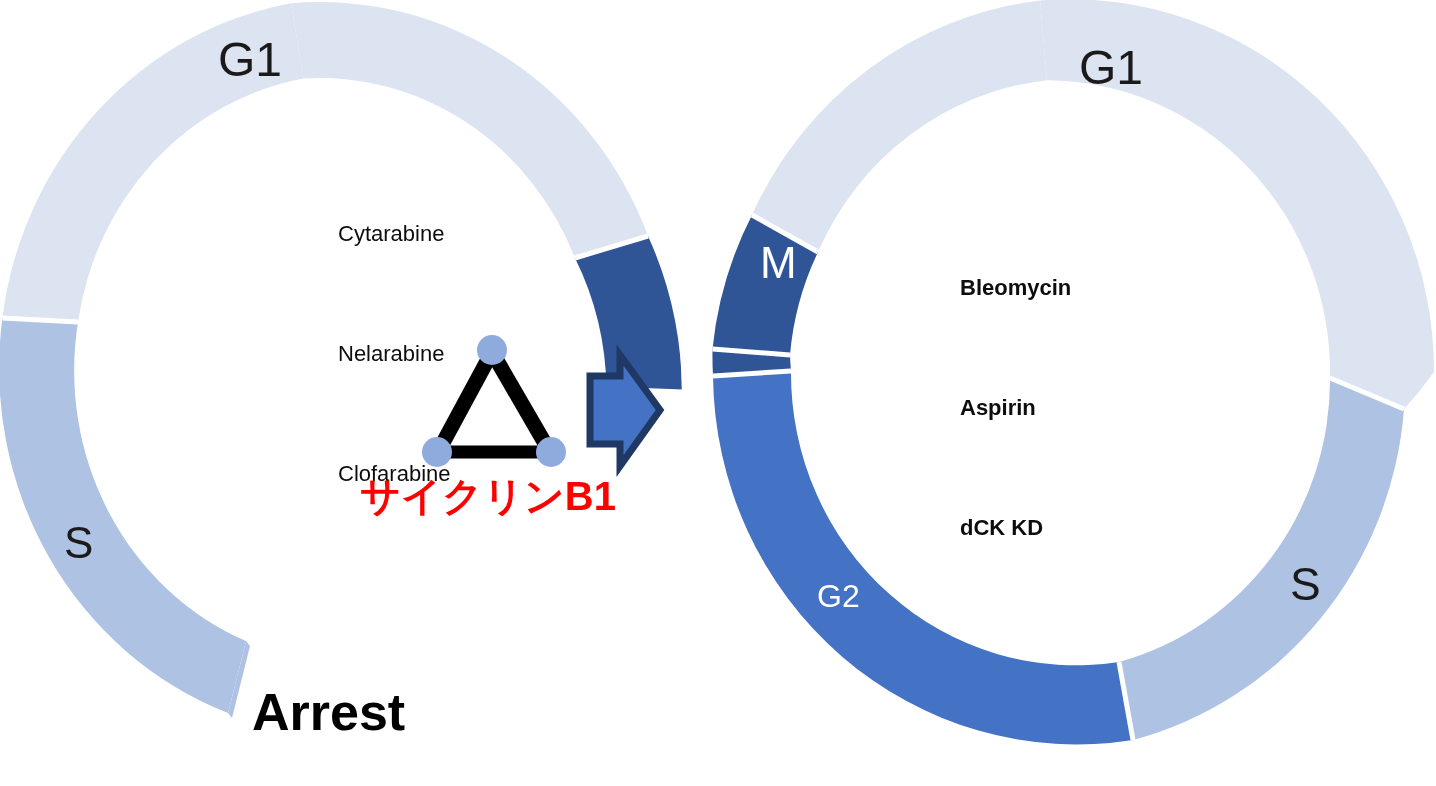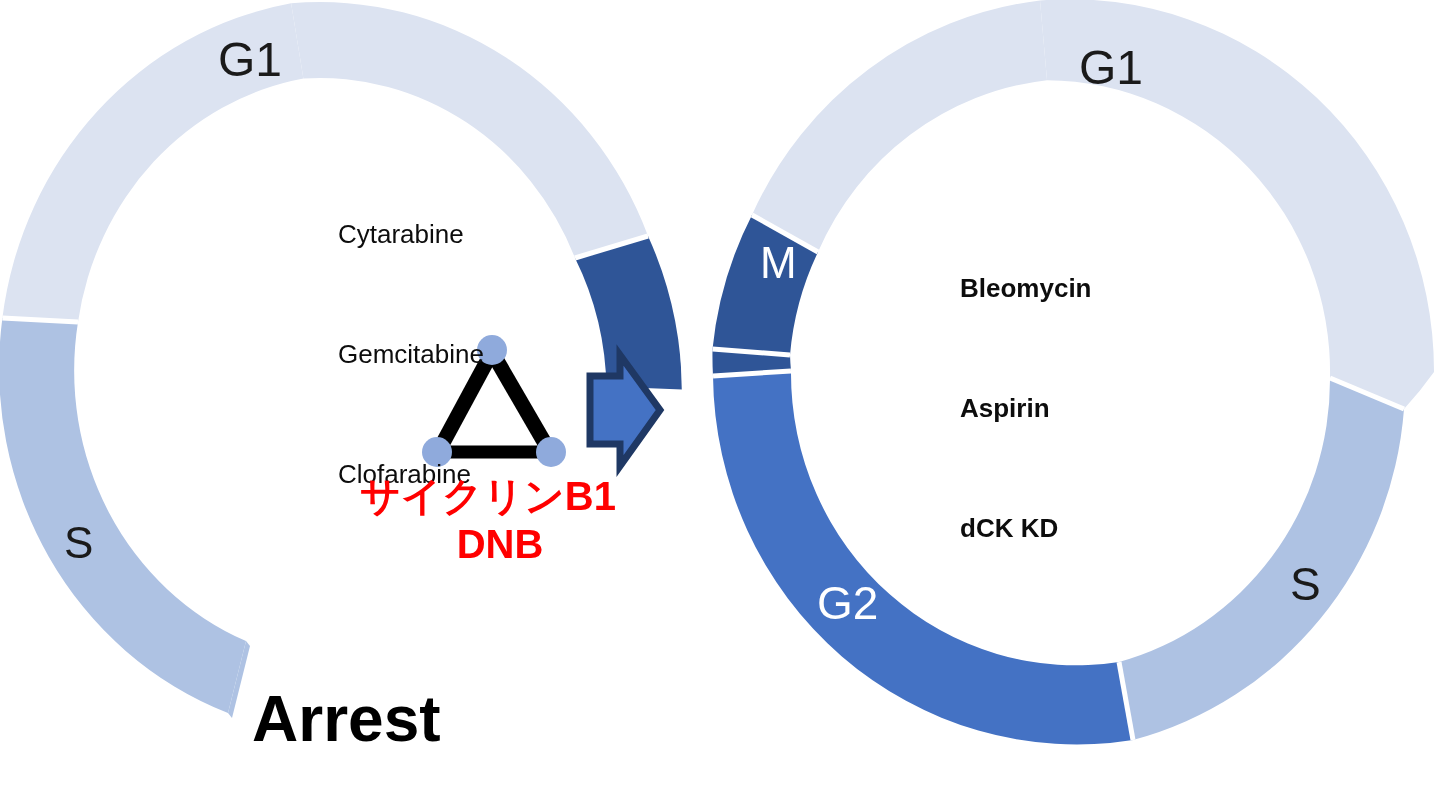--- a/index.html
+++ b/index.html
@@ -53,27 +53,27 @@
     font-size: 46px;
     color: #1a1a1a;
   }
   .lbl-m {
     left: 760px; top: 241px;
     font-size: 44px;
     color: #ffffff;
   }
   .lbl-g2 {
     left: 817px; top: 580px;
-    font-size: 46px;
+    font-size: 32px;
     color: #ffffff;
   }
   .drug-list {
     position: absolute;
     font-family: "Liberation Sans", sans-serif;
-    font-size: 26px;
+    font-size: 22px;
     color: #0d0d0d;
     line-height: 40px;
     white-space: pre;
   }
   .drugs-left { left: 338px; top: 134px; }
   .drugs-right { left: 960px; top: 188px; font-weight: bold; }
   .drug-line { display: block; }
   .red-label {
     position: absolute;
     font-family: "Liberation Sans", sans-serif;
@@ -84,21 +84,21 @@
     text-align: center;
     white-space: pre;
   }
   .red-line1 { left: 348px; top: 472px; width: 280px; text-align: center; }
   .red-line2 { left: 360px; top: 520px; width: 280px; }
   .arrest-label {
     position: absolute;
     left: 252px; top: 682px;
     font-family: "Liberation Sans", sans-serif;
     font-weight: bold;
-    font-size: 64px;
+    font-size: 52px;
     color: #000000;
     white-space: pre;
   }
 </style>
 </head>
 <body>
 
 <div id="stage">
 
   <svg class="diagram" viewBox="0 0 1436 786">
@@ -232,28 +232,27 @@
   <div class="ring-label lbl-g1-left">G1</div>
   <div class="ring-label lbl-s-left">S</div>
 
   <div class="ring-label lbl-g1-right">G1</div>
   <div class="ring-label lbl-s-right">S</div>
   <div class="ring-label lbl-g2">G2</div>
   <div class="ring-label lbl-m">M</div>
 
   <div class="drug-list drugs-left">
     <span class="drug-line">Cytarabine</span>
-    <span class="drug-line">Gemcitabine</span>
+    <span class="drug-line">Nelarabine</span>
     <span class="drug-line">Clofarabine</span>
   </div>
 
   <div class="drug-list drugs-right">
     <span class="drug-line">Bleomycin</span>
     <span class="drug-line">Aspirin</span>
     <span class="drug-line">dCK KD</span>
   </div>
 
   <div class="red-label red-line1">サイクリンB1</div>
-  <div class="red-label red-line2">DNB</div>
 
   <div class="arrest-label">Arrest</div>
 
 </div>
 
 </body></html>

